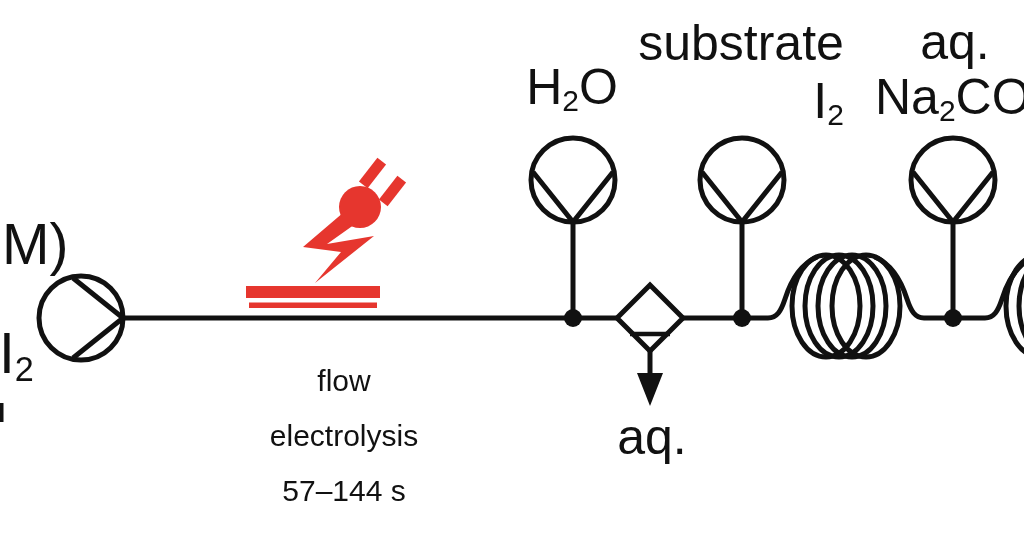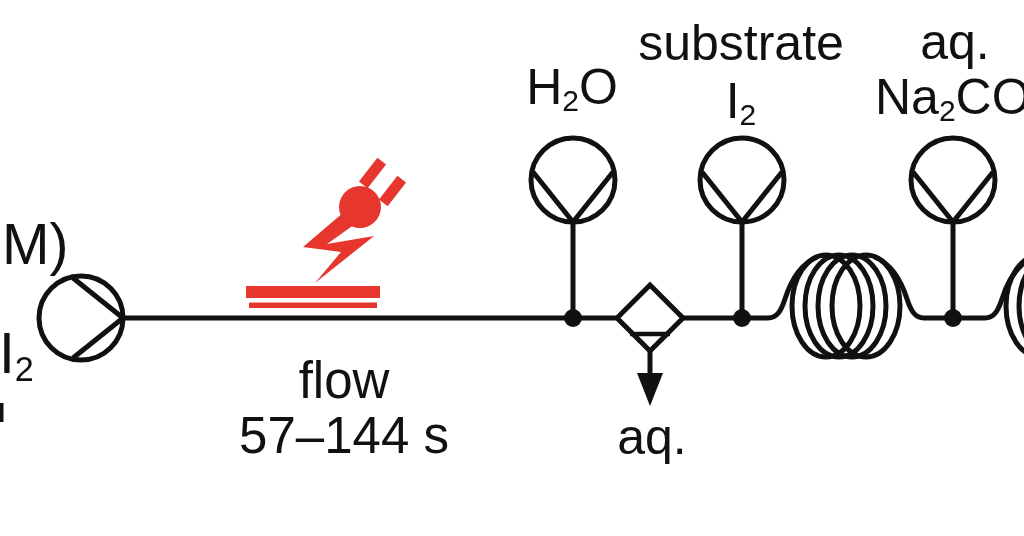--- a/index.html
+++ b/index.html
@@ -11,23 +11,23 @@
   }
   svg.diagram{position:absolute;left:0;top:0;}
   .ink-line{stroke:var(--ink);stroke-width:5;fill:none;}
   .ink-line-thin{stroke:var(--ink);stroke-width:4.5;fill:none;}
   .ink-fill{fill:var(--ink);}
   .node-fill{fill:#ffffff;stroke:var(--ink);stroke-width:5;}
   .red-fill{fill:var(--red);stroke:none;}
   .label{position:absolute;white-space:nowrap;color:var(--ink);}
   .center{transform:translateX(-50%);text-align:center;}
   .fs-main{font-size:50px;line-height:55px;}
-  .fs-caption{font-size:51px;line-height:55px;}
+  .fs-caption{font-size:30px;line-height:55px;}
   .fs-big{font-size:57px;line-height:60px;}
-  .lh-wide{line-height:58px;}
+  .lh-wide{line-height:58px;text-align:right;}
   .sb{font-size:60%;vertical-align:-0.22em;}
 </style>
 </head>
 <body>
 
 <svg class="diagram" width="1024" height="536" viewBox="0 0 1024 536">
 
   <rect x="0" y="403" width="3.5" height="19" class="ink-fill"></rect>
 
   <g>
@@ -100,20 +100,21 @@
 <div class="label fs-big" style="left:2px;top:214px;">
   <span>M)</span>
 </div>
 
 <div class="label fs-big" style="left:-1px;top:323px;">
   <span>I</span><span class="sb">2</span>
 </div>
 
 <div class="label fs-caption center" style="left:344px;top:353px;">
   <div>flow</div>
+  <div>electrolysis</div>
   <div>57–144 s</div>
 </div>
 
 <div class="label fs-main center" style="left:572px;top:60px;">
   <span>H</span><span class="sb">2</span><span>O</span>
 </div>
 
 <div class="label fs-main lh-wide center" style="left:741px;top:14px;">
   <div>substrate</div>
   <div>

